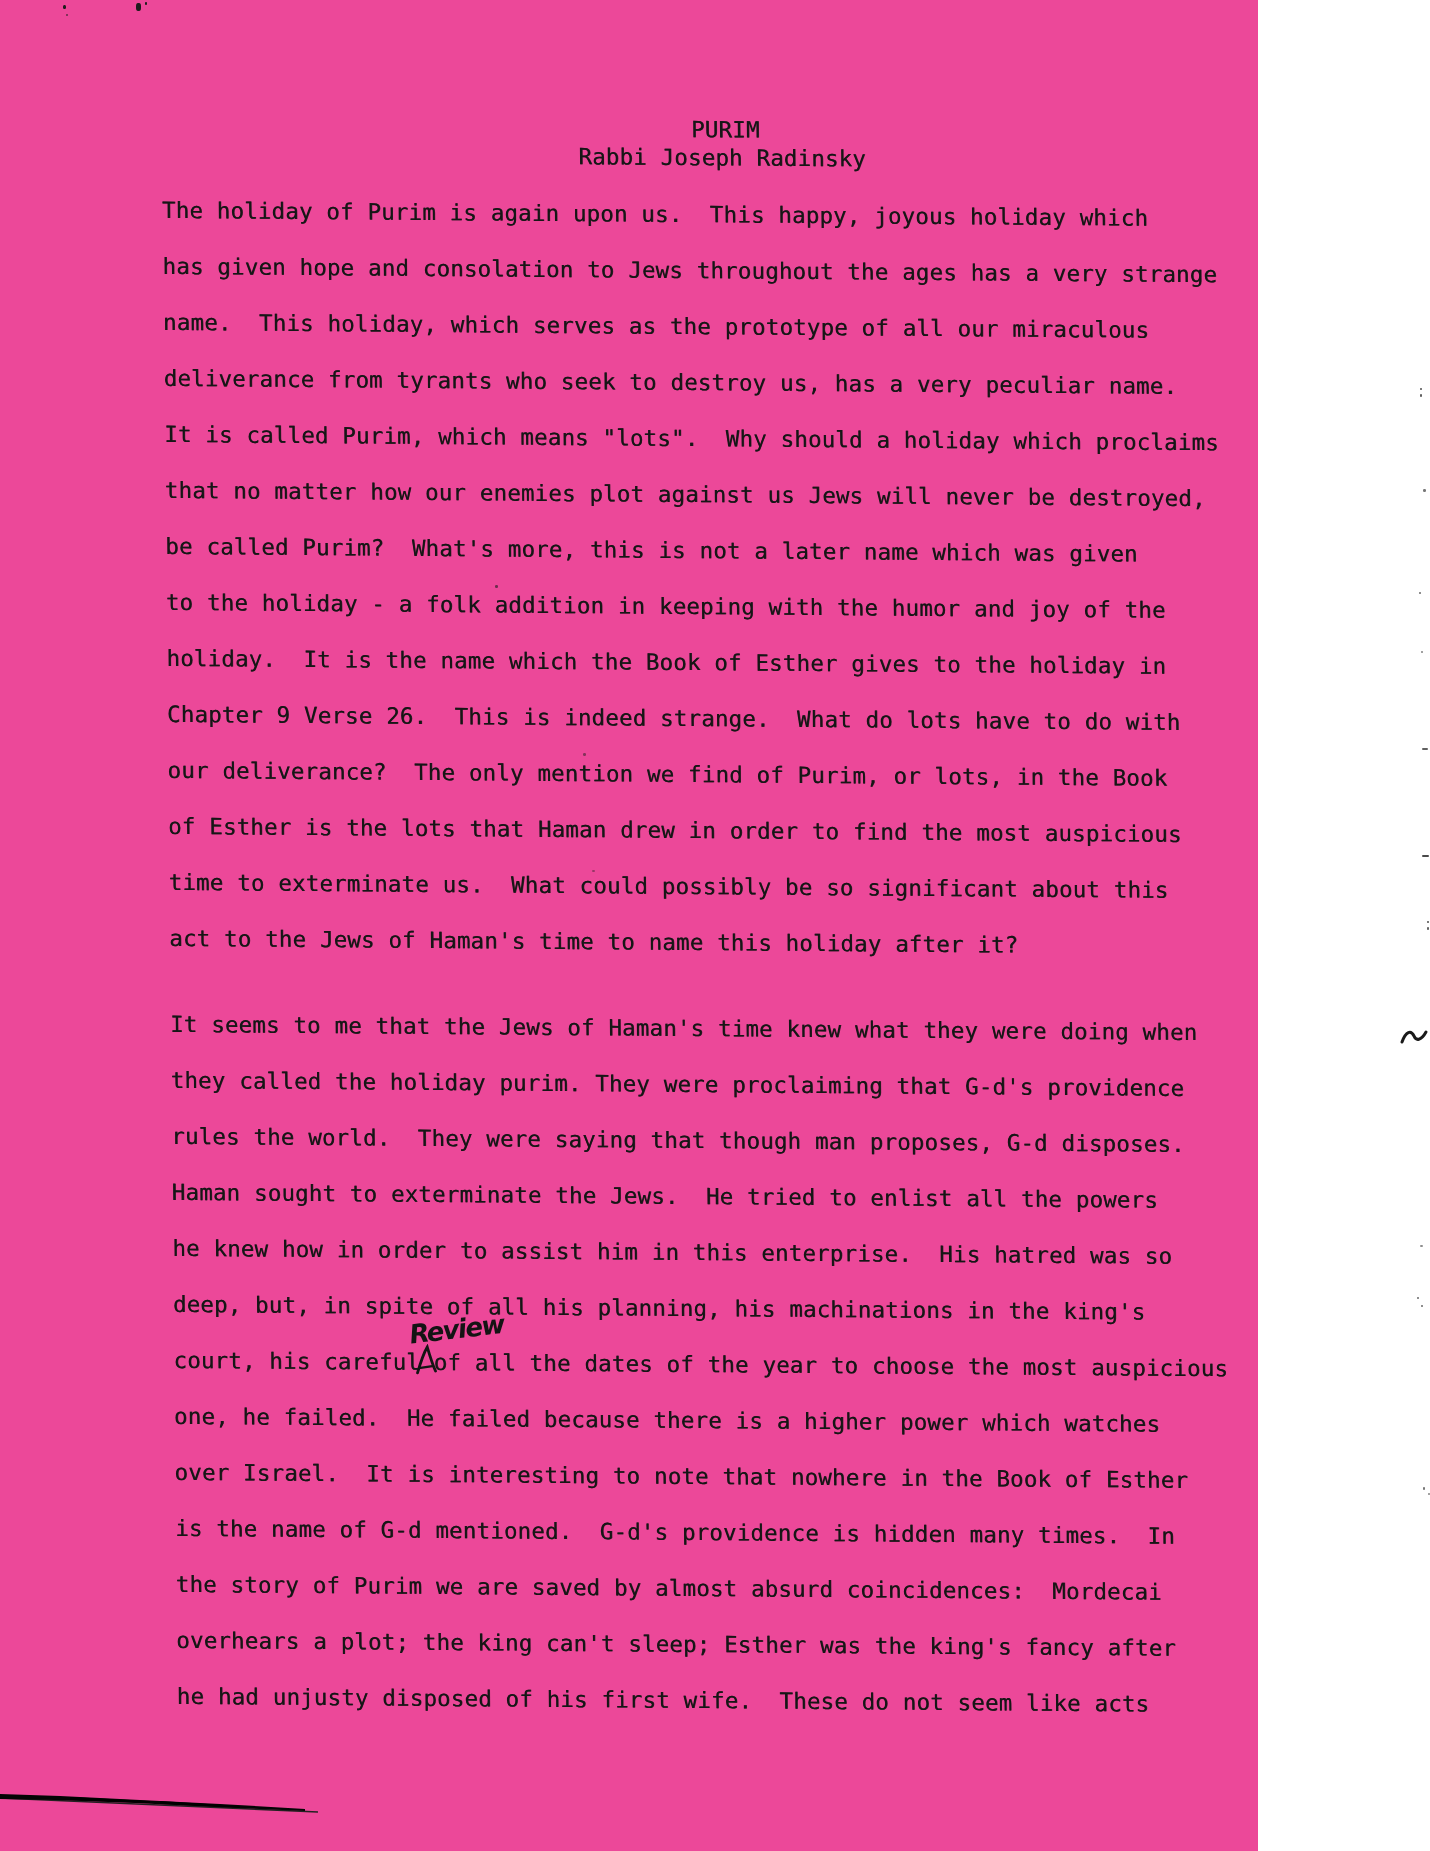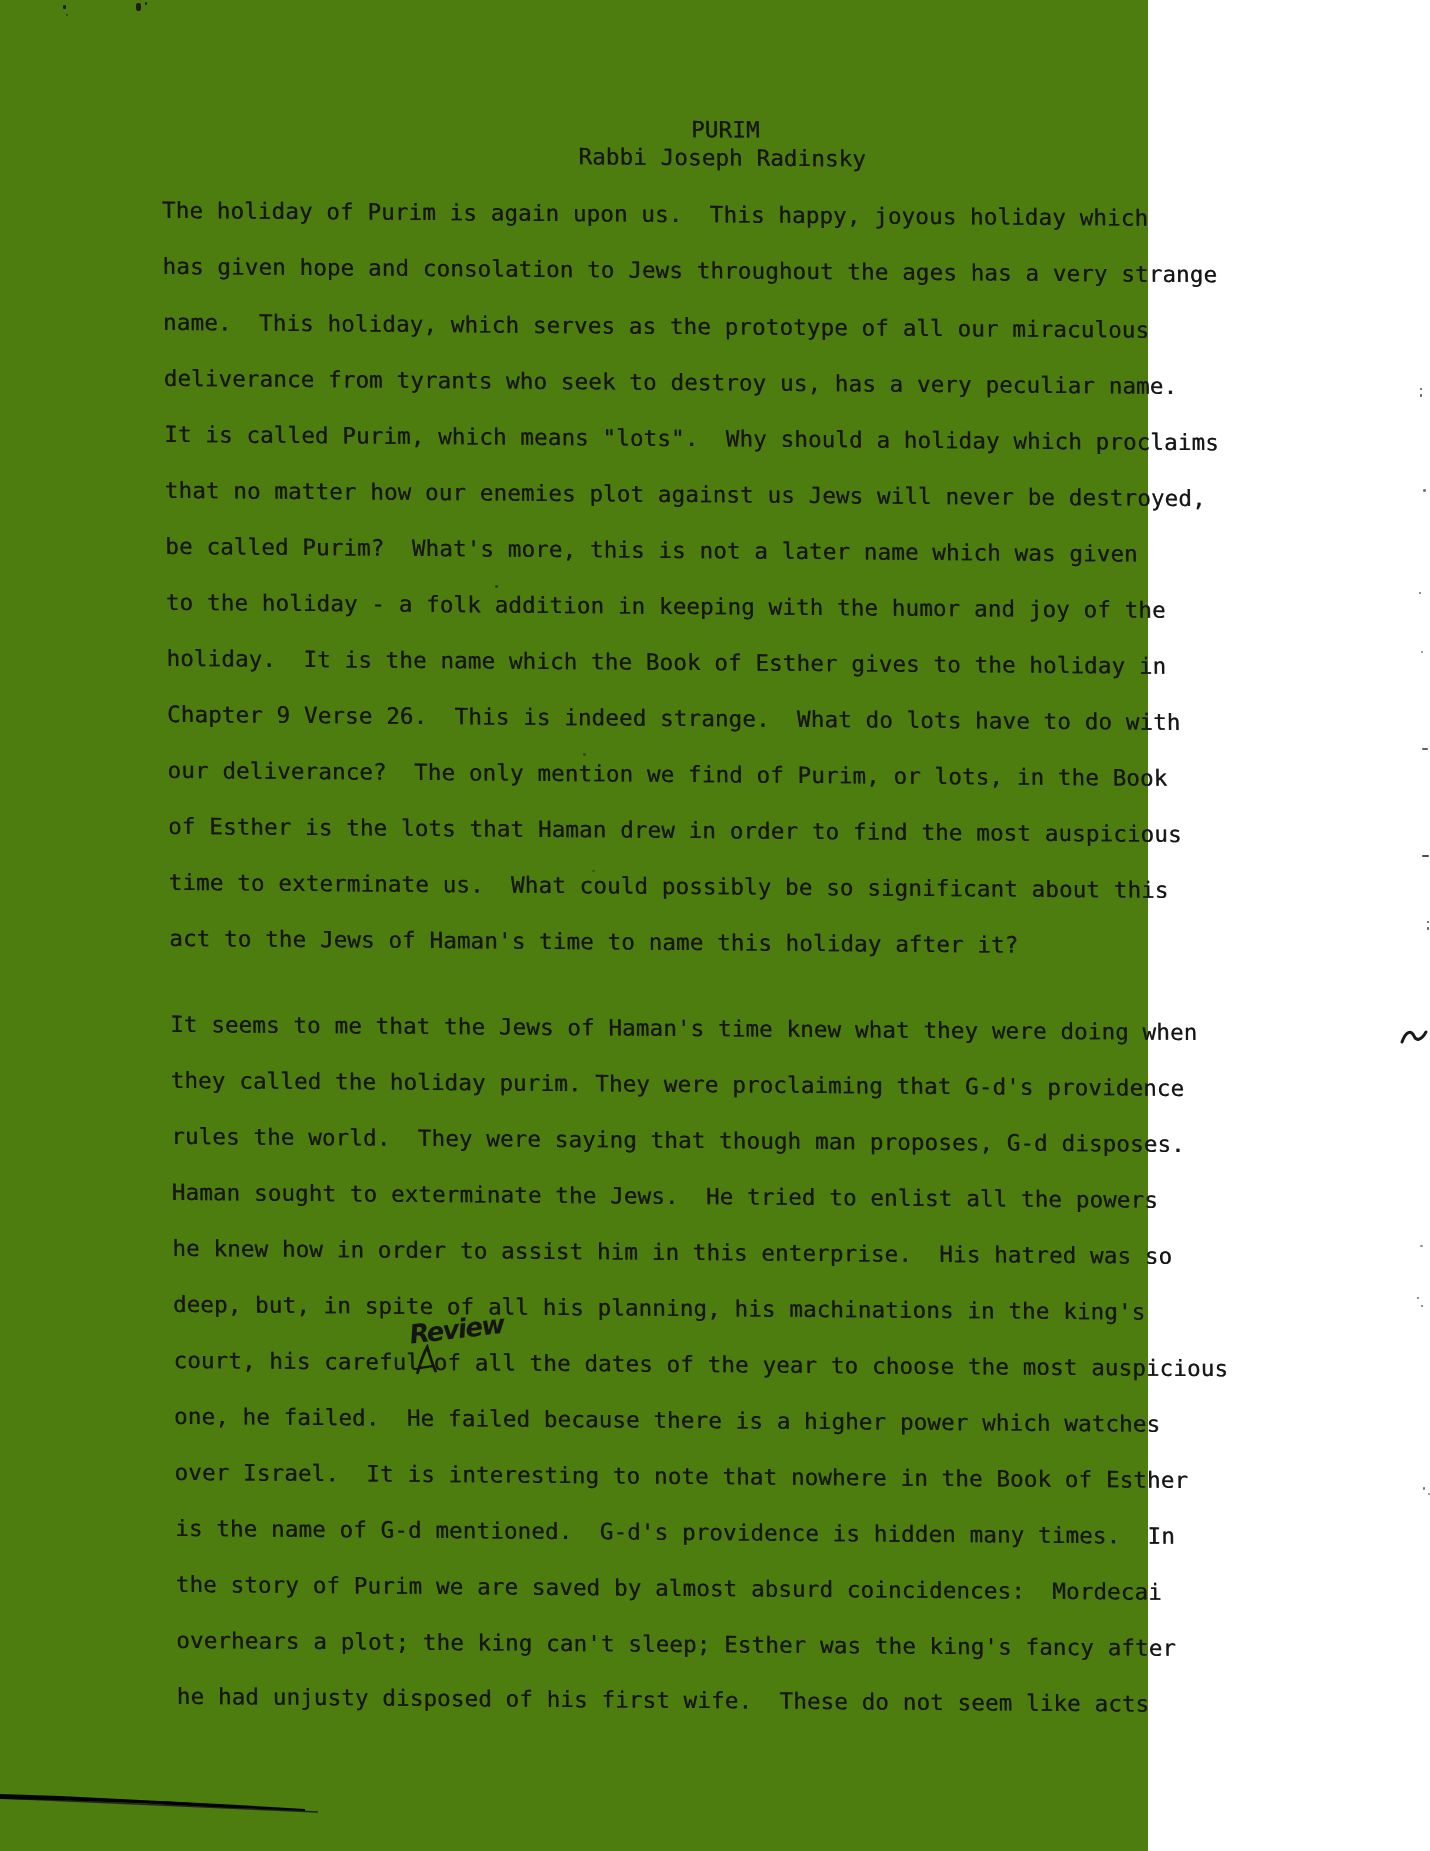--- a/index.html
+++ b/index.html
@@ -3,21 +3,21 @@
 <meta charset="utf-8">
 <style>
   html,body{margin:0;padding:0;}
   body{
     width:1430px;height:1851px;
     background:#ffffff;
     overflow:hidden;
     font-family:"DejaVu Sans Mono","Liberation Mono",monospace;
   }
   .page{
-    position:relative;width:1148px;height:1851px;background:#4d7c0f;
+    position:relative;width:1258px;height:1851px;background:#ec4899;
   }
   
   .sheet{
     position:absolute;inset:0;
     transform:matrix(1,0.0079,0.010,1,0,0);
     transform-origin:162px 218px;
     color:#161616;
   }
   .typed{
     font-family:"DejaVu Sans Mono","Liberation Mono",monospace;

